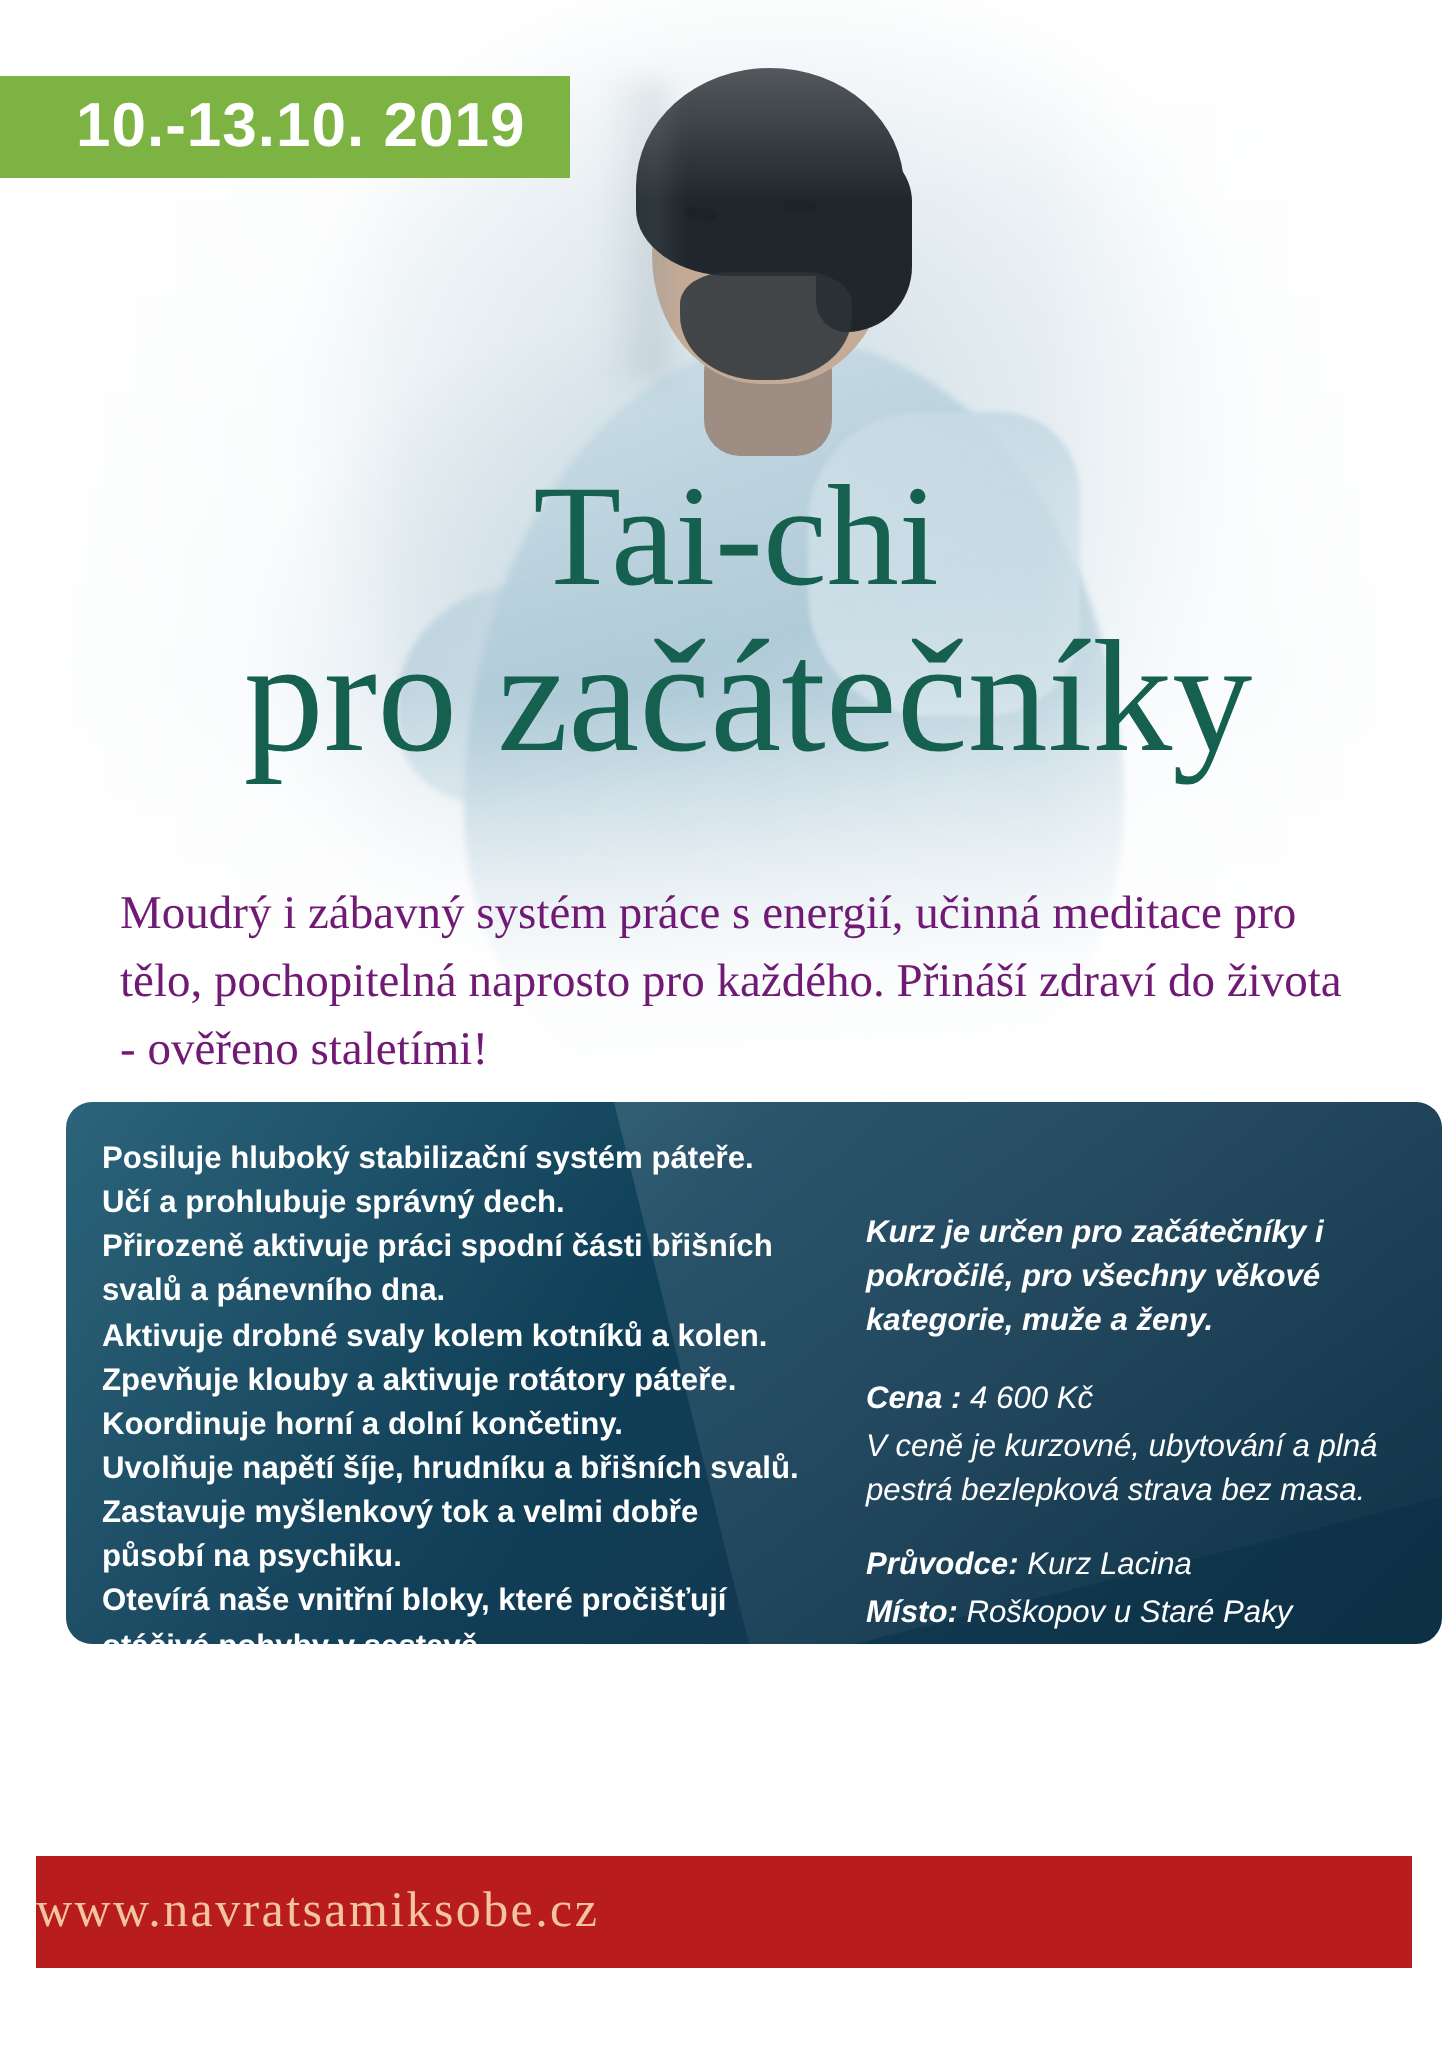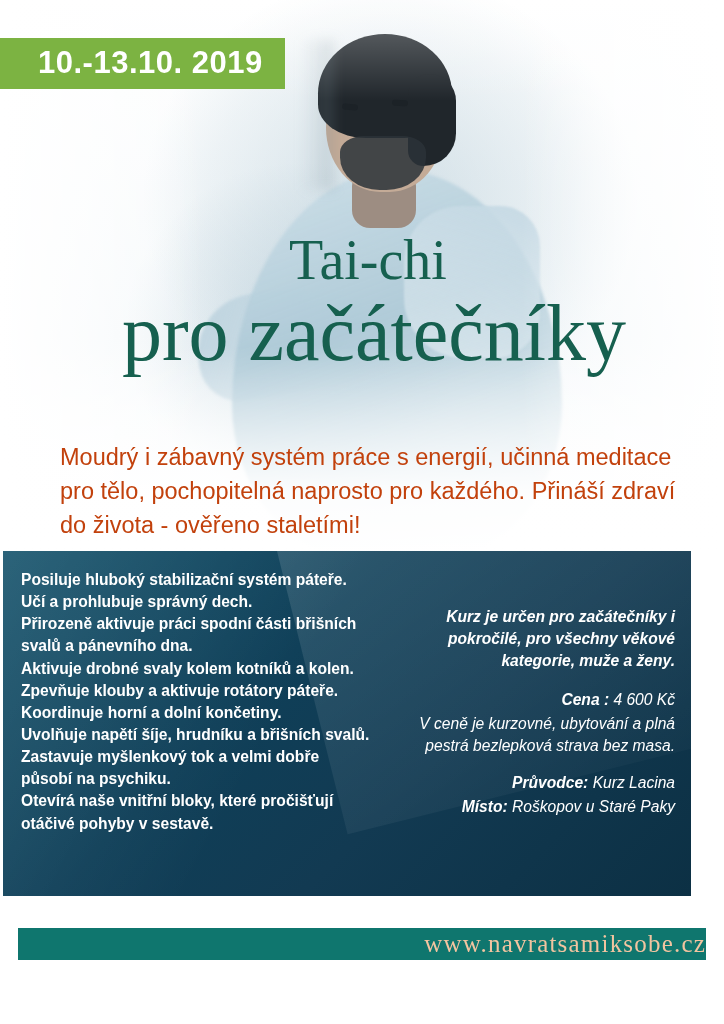--- a/index.html
+++ b/index.html
@@ -135,57 +135,58 @@
   
   .title-block {
     position: absolute;
     left: 0; top: 232px;
     width: 724px;
     z-index: 6;
     text-align: center;
   }
   .title-1 {
     font-family: "Liberation Serif", serif;
-    font-size: 56px;
+    font-size: 72px;
     color: #16604f;
     line-height: 1.02;
     margin: 0;
     padding-left: 12px;
   }
   .title-2 {
     font-family: "Liberation Serif", serif;
     font-size: 80px;
     color: #16604f;
     line-height: 1.02;
     margin: 4px 0 0 0;
     padding-left: 24px;
   }
   .subtitle {
     position: absolute;
     left: 60px; top: 440px;
     width: 620px;
     z-index: 6;
-    font-family: Liberation Sans, sans-serif;
+    font-family: Liberation Serif, serif;
     font-size: 23.5px;
     line-height: 1.45;
-    color: #c2410c;
+    color: #701a75;
     text-align: left;
   }
 
   
   .panel {
     position: absolute;
-    left: 3px; top: 551px;
+    left: 33px; top: 551px;
     width: 688px;
-    height: 345px;
+    height: 271px;
     background:
       linear-gradient(118deg, rgba(255,255,255,0.10) 0%, rgba(255,255,255,0.0) 42%),
       linear-gradient(135deg, #14526b 0%, #0f3f58 38%, #123a52 62%, #0c3044 100%);
     color: #ffffff;
     overflow: hidden;
+    border-radius: 13px;
   }
   .panel-sheen {
     position: absolute;
     left: 300px; top: -80px;
     width: 560px; height: 300px;
     background: linear-gradient(160deg, rgba(255,255,255,0.13), rgba(255,255,255,0));
     transform: rotate(-14deg);
     pointer-events: none;
   }
   .col-left {
@@ -196,21 +197,20 @@
     font-weight: bold;
     line-height: 1.42;
   }
   .col-left p { margin: 0 0 0 0; }
   .col-right {
     position: absolute;
     left: 400px; top: 55px;
     width: 272px;
     font-size: 15.6px;
     line-height: 1.4;
-    text-align: right;
   }
   .cr-intro {
     font-weight: bold;
     font-style: italic;
     margin: 0 0 18px 0;
   }
   .cr-price {
     font-style: italic;
     margin: 0 0 2px 0;
   }
@@ -224,25 +224,25 @@
     font-style: italic;
     margin: 0 0 2px 0;
   }
   .cr-line b { font-style: italic; }
 
   
   .footer {
     position: absolute;
     left: 18px; top: 928px;
     width: 688px;
-    height: 32px;
-    background: #0f766e;
+    height: 56px;
+    background: #b91c1c;
     display: flex;
     align-items: center;
-    justify-content: flex-end;
+    justify-content: flex-start;
   }
   .footer-url {
     font-family: "Liberation Serif", serif;
     font-size: 25px;
     letter-spacing: 1.2px;
     color: #f2c4a0;
   }
 </style>
 </head>
 <body>

